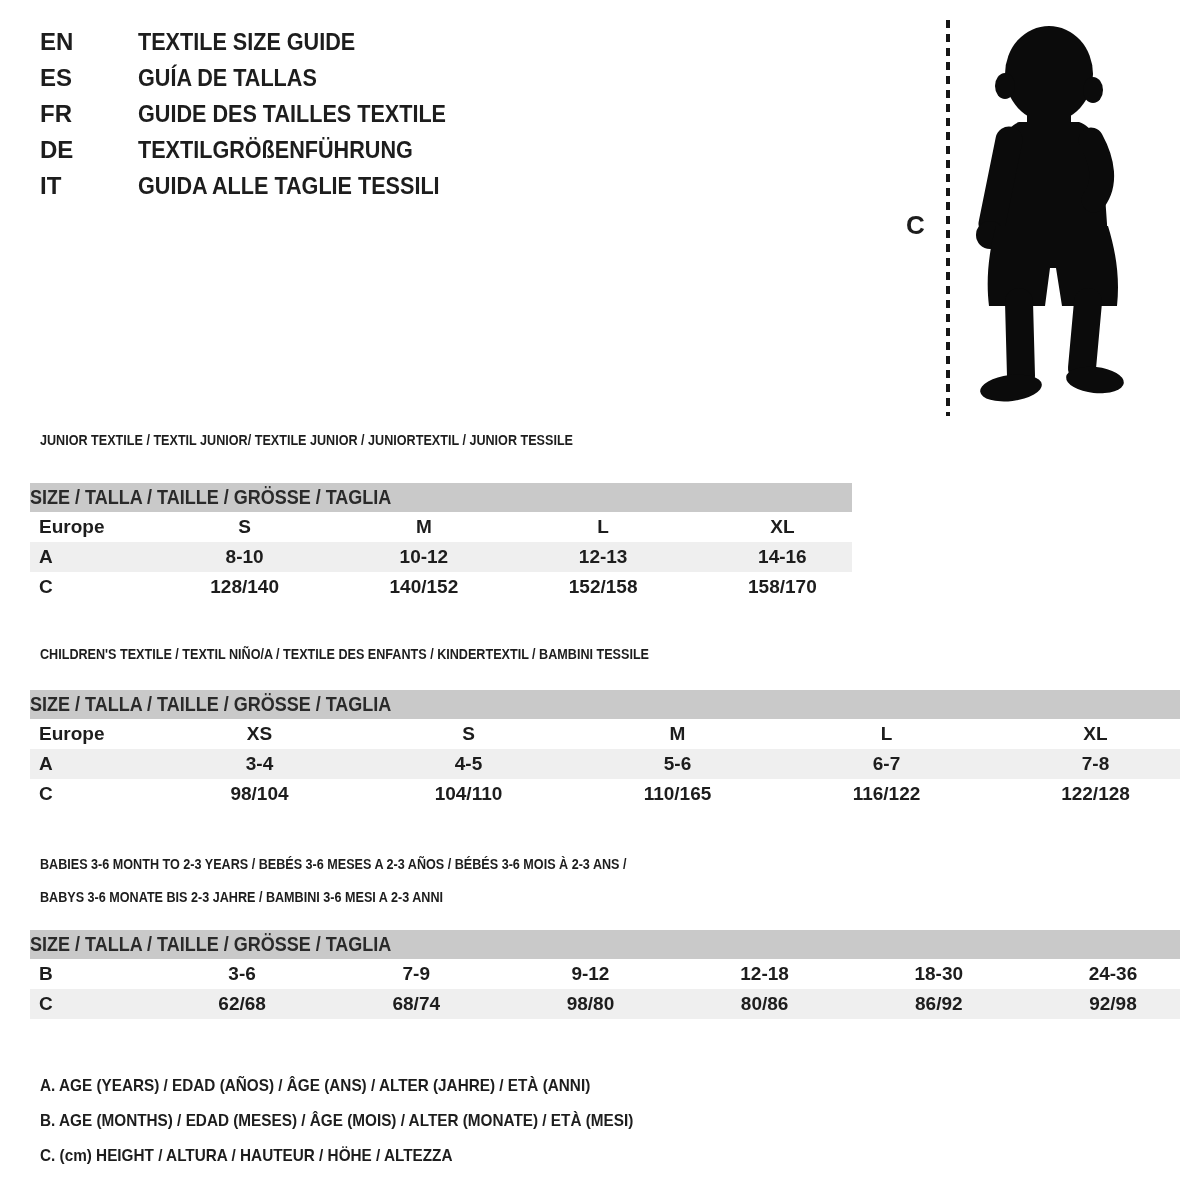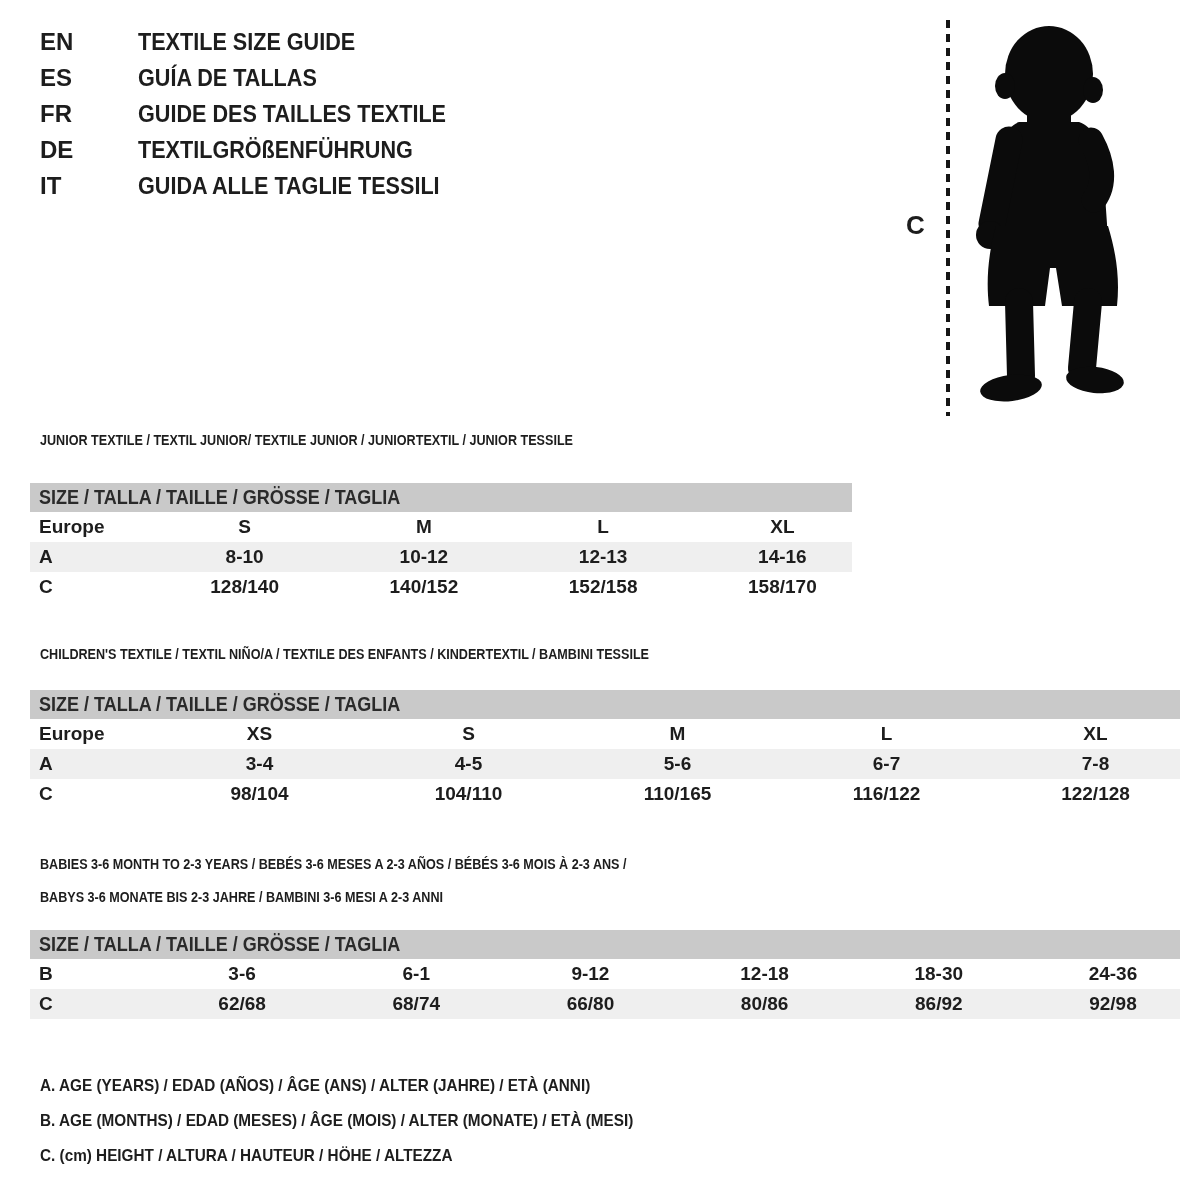--- a/index.html
+++ b/index.html
@@ -26,21 +26,21 @@
   #junior-title { top:432px; }
   #children-title { top:646px; }
   #babies-title { top:848px; line-height:33px; }
 
   
   .stable { position:absolute; left:30px; }
   #junior-table { top:483px; width:822px; }
   #children-table { top:690px; width:1150px; }
   #babies-table { top:930px; width:1150px; }
   .size-bar { height:29px; background:#c9c9c9; display:flex; align-items:center;
-    padding-left:9px; box-sizing:border-box; font-size:20px; font-weight:bold; color:#2a2a2a; }
+    box-sizing:border-box; font-size:20px; font-weight:bold; color:#2a2a2a; }
   .trow { display:flex; height:30px; align-items:center; font-size:19px; font-weight:bold;gap:40px; }
   .trow.shaded { background:#efefef; }
   .tlabel { width:105px; padding-left:9px; box-sizing:border-box; text-align:left; }
   .tcell { flex:1; text-align:center; }
 
   
   .legend { position:absolute; left:40px; top:1068px; font-size:17px; font-weight:bold; line-height:35px; }
 </style>
 </head>
 <body>
@@ -157,31 +157,31 @@
     <div><span class="cond">BABIES 3-6 MONTH TO 2-3 YEARS / BEBÉS 3-6 MESES A 2-3 AÑOS / BÉBÉS 3-6 MOIS À 2-3 ANS /</span></div>
     <div><span class="cond">BABYS 3-6 MONATE BIS 2-3 JAHRE / BAMBINI 3-6 MESI A 2-3 ANNI</span></div>
   </div>
   <div class="stable" id="babies-table">
     <div class="size-bar">
       <span class="cond">SIZE / TALLA / TAILLE / GRÖSSE / TAGLIA</span>
     </div>
     <div class="trow">
       <span class="tlabel">B</span>
       <span class="tcell">3-6</span>
-      <span class="tcell">6-1</span>
+      <span class="tcell">7-9</span>
       <span class="tcell">9-12</span>
       <span class="tcell">12-18</span>
       <span class="tcell">18-30</span>
       <span class="tcell">24-36</span>
     </div>
     <div class="trow shaded">
       <span class="tlabel">C</span>
       <span class="tcell">62/68</span>
       <span class="tcell">68/74</span>
-      <span class="tcell">66/80</span>
+      <span class="tcell">98/80</span>
       <span class="tcell">80/86</span>
       <span class="tcell">86/92</span>
       <span class="tcell">92/98</span>
     </div>
   </div>
 
   <div class="legend">
     <div><span class="cond">A. AGE (YEARS) / EDAD (AÑOS) / ÂGE (ANS) / ALTER (JAHRE) / ETÀ (ANNI)</span></div>
     <div><span class="cond">B. AGE (MONTHS) / EDAD (MESES) / ÂGE (MOIS) / ALTER (MONATE) / ETÀ (MESI)</span></div>
     <div><span class="cond">C. (cm) HEIGHT / ALTURA / HAUTEUR / HÖHE / ALTEZZA</span></div>

